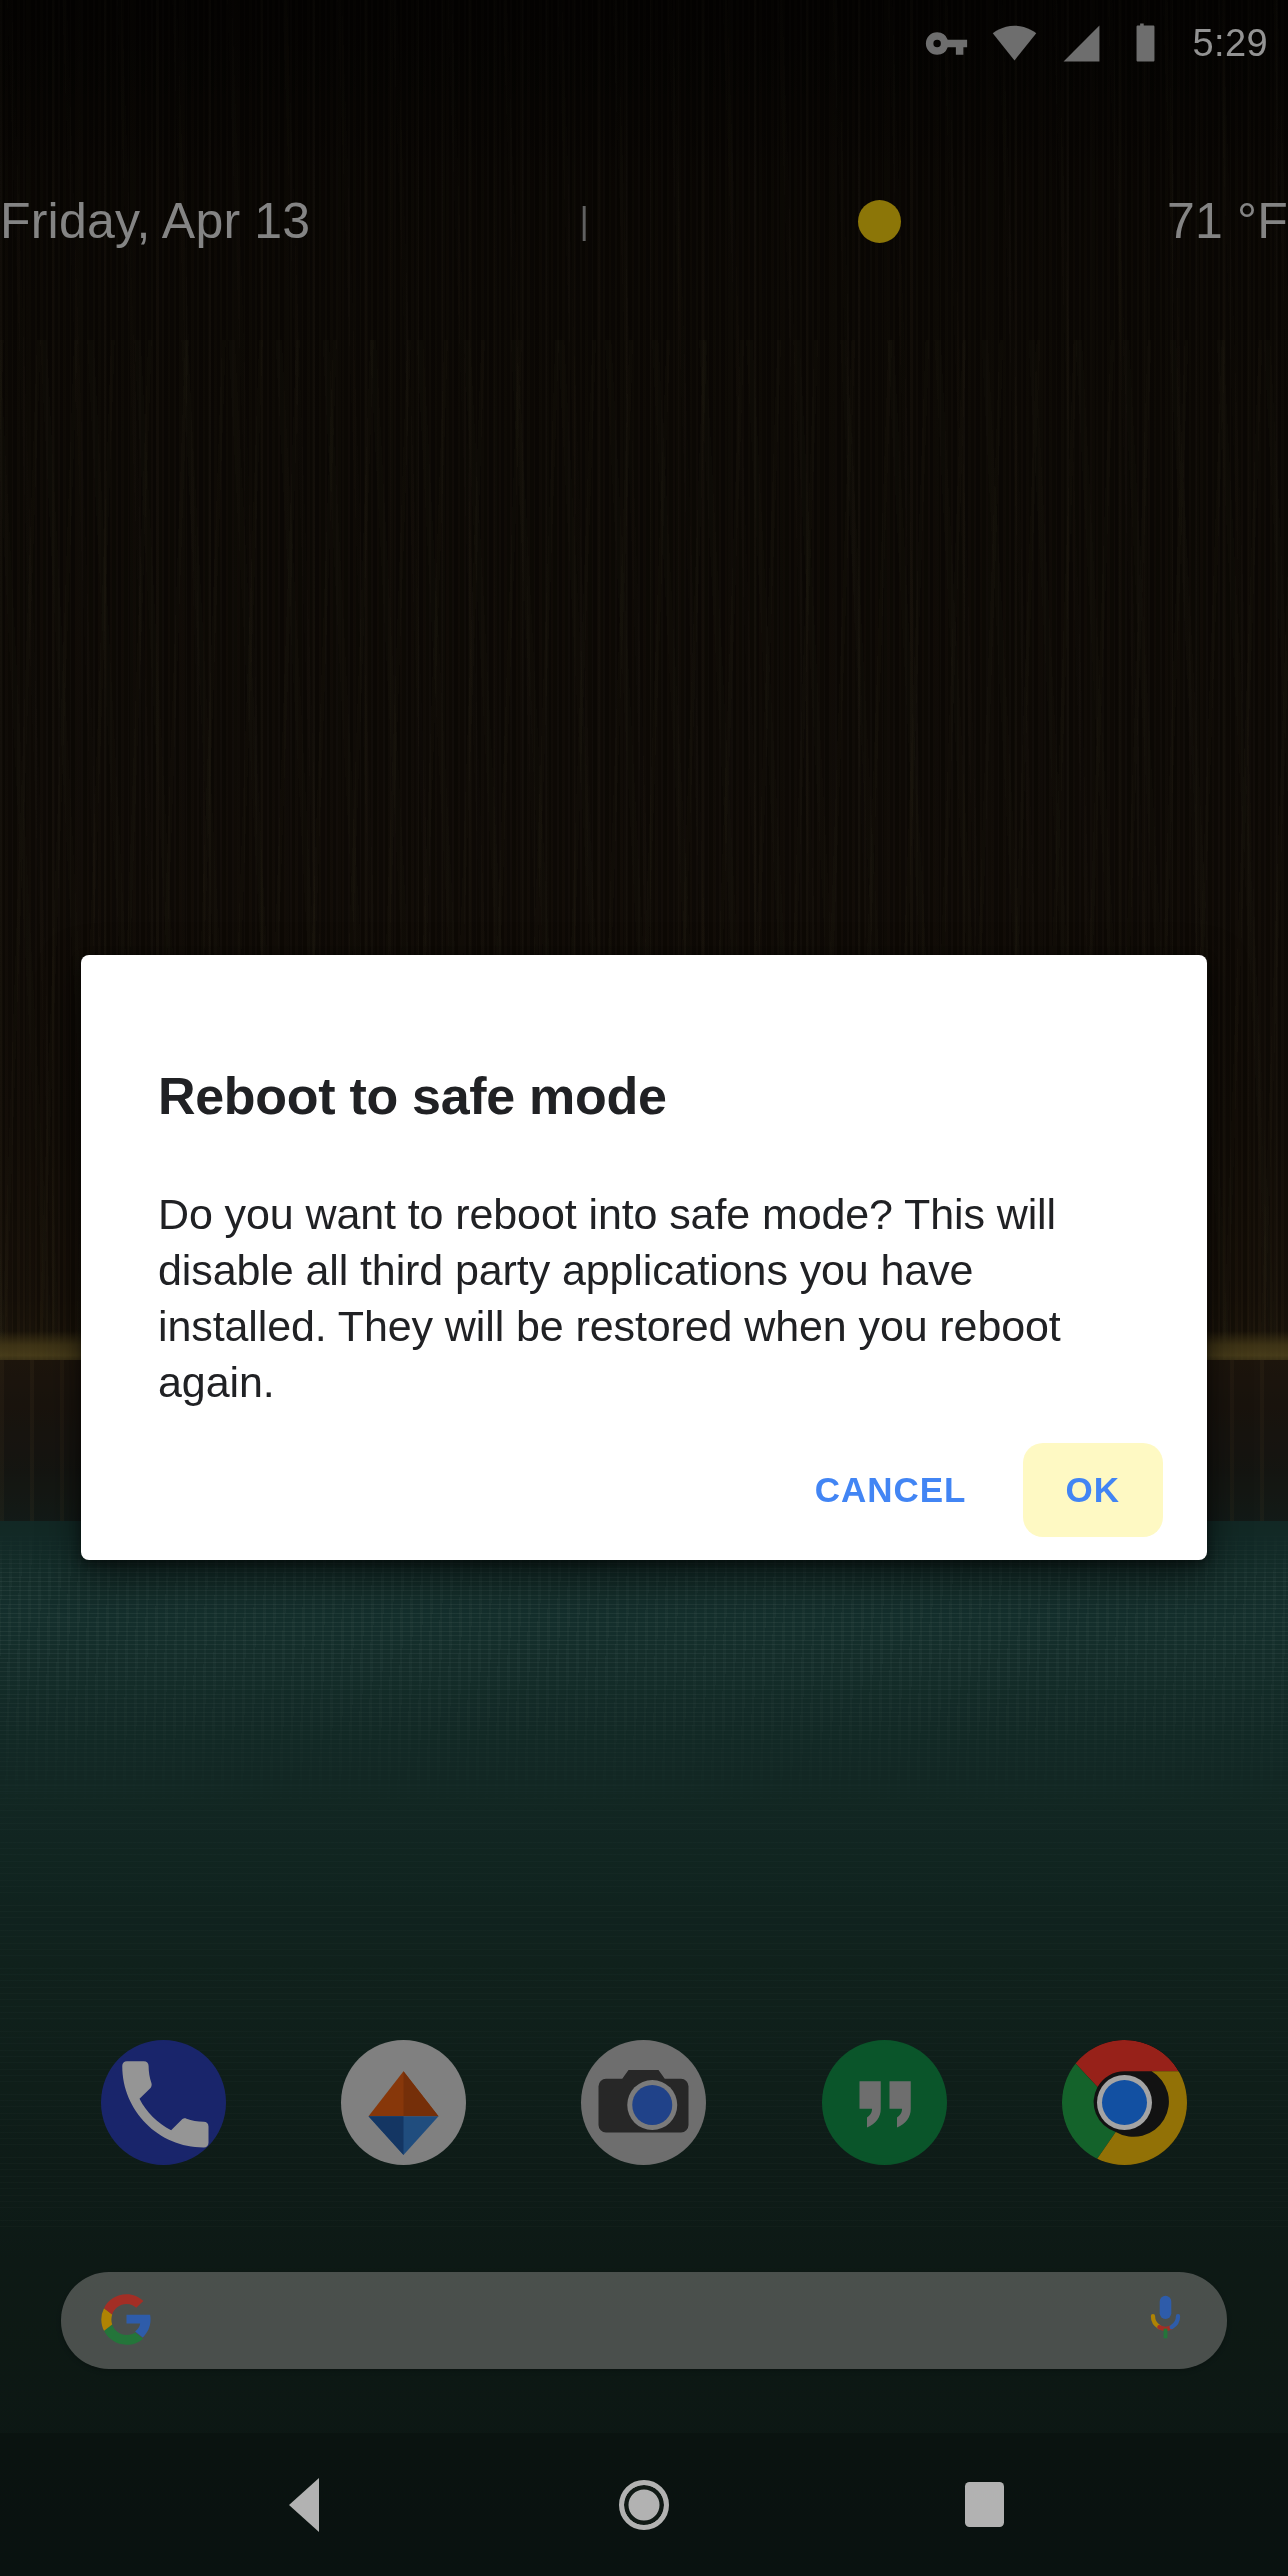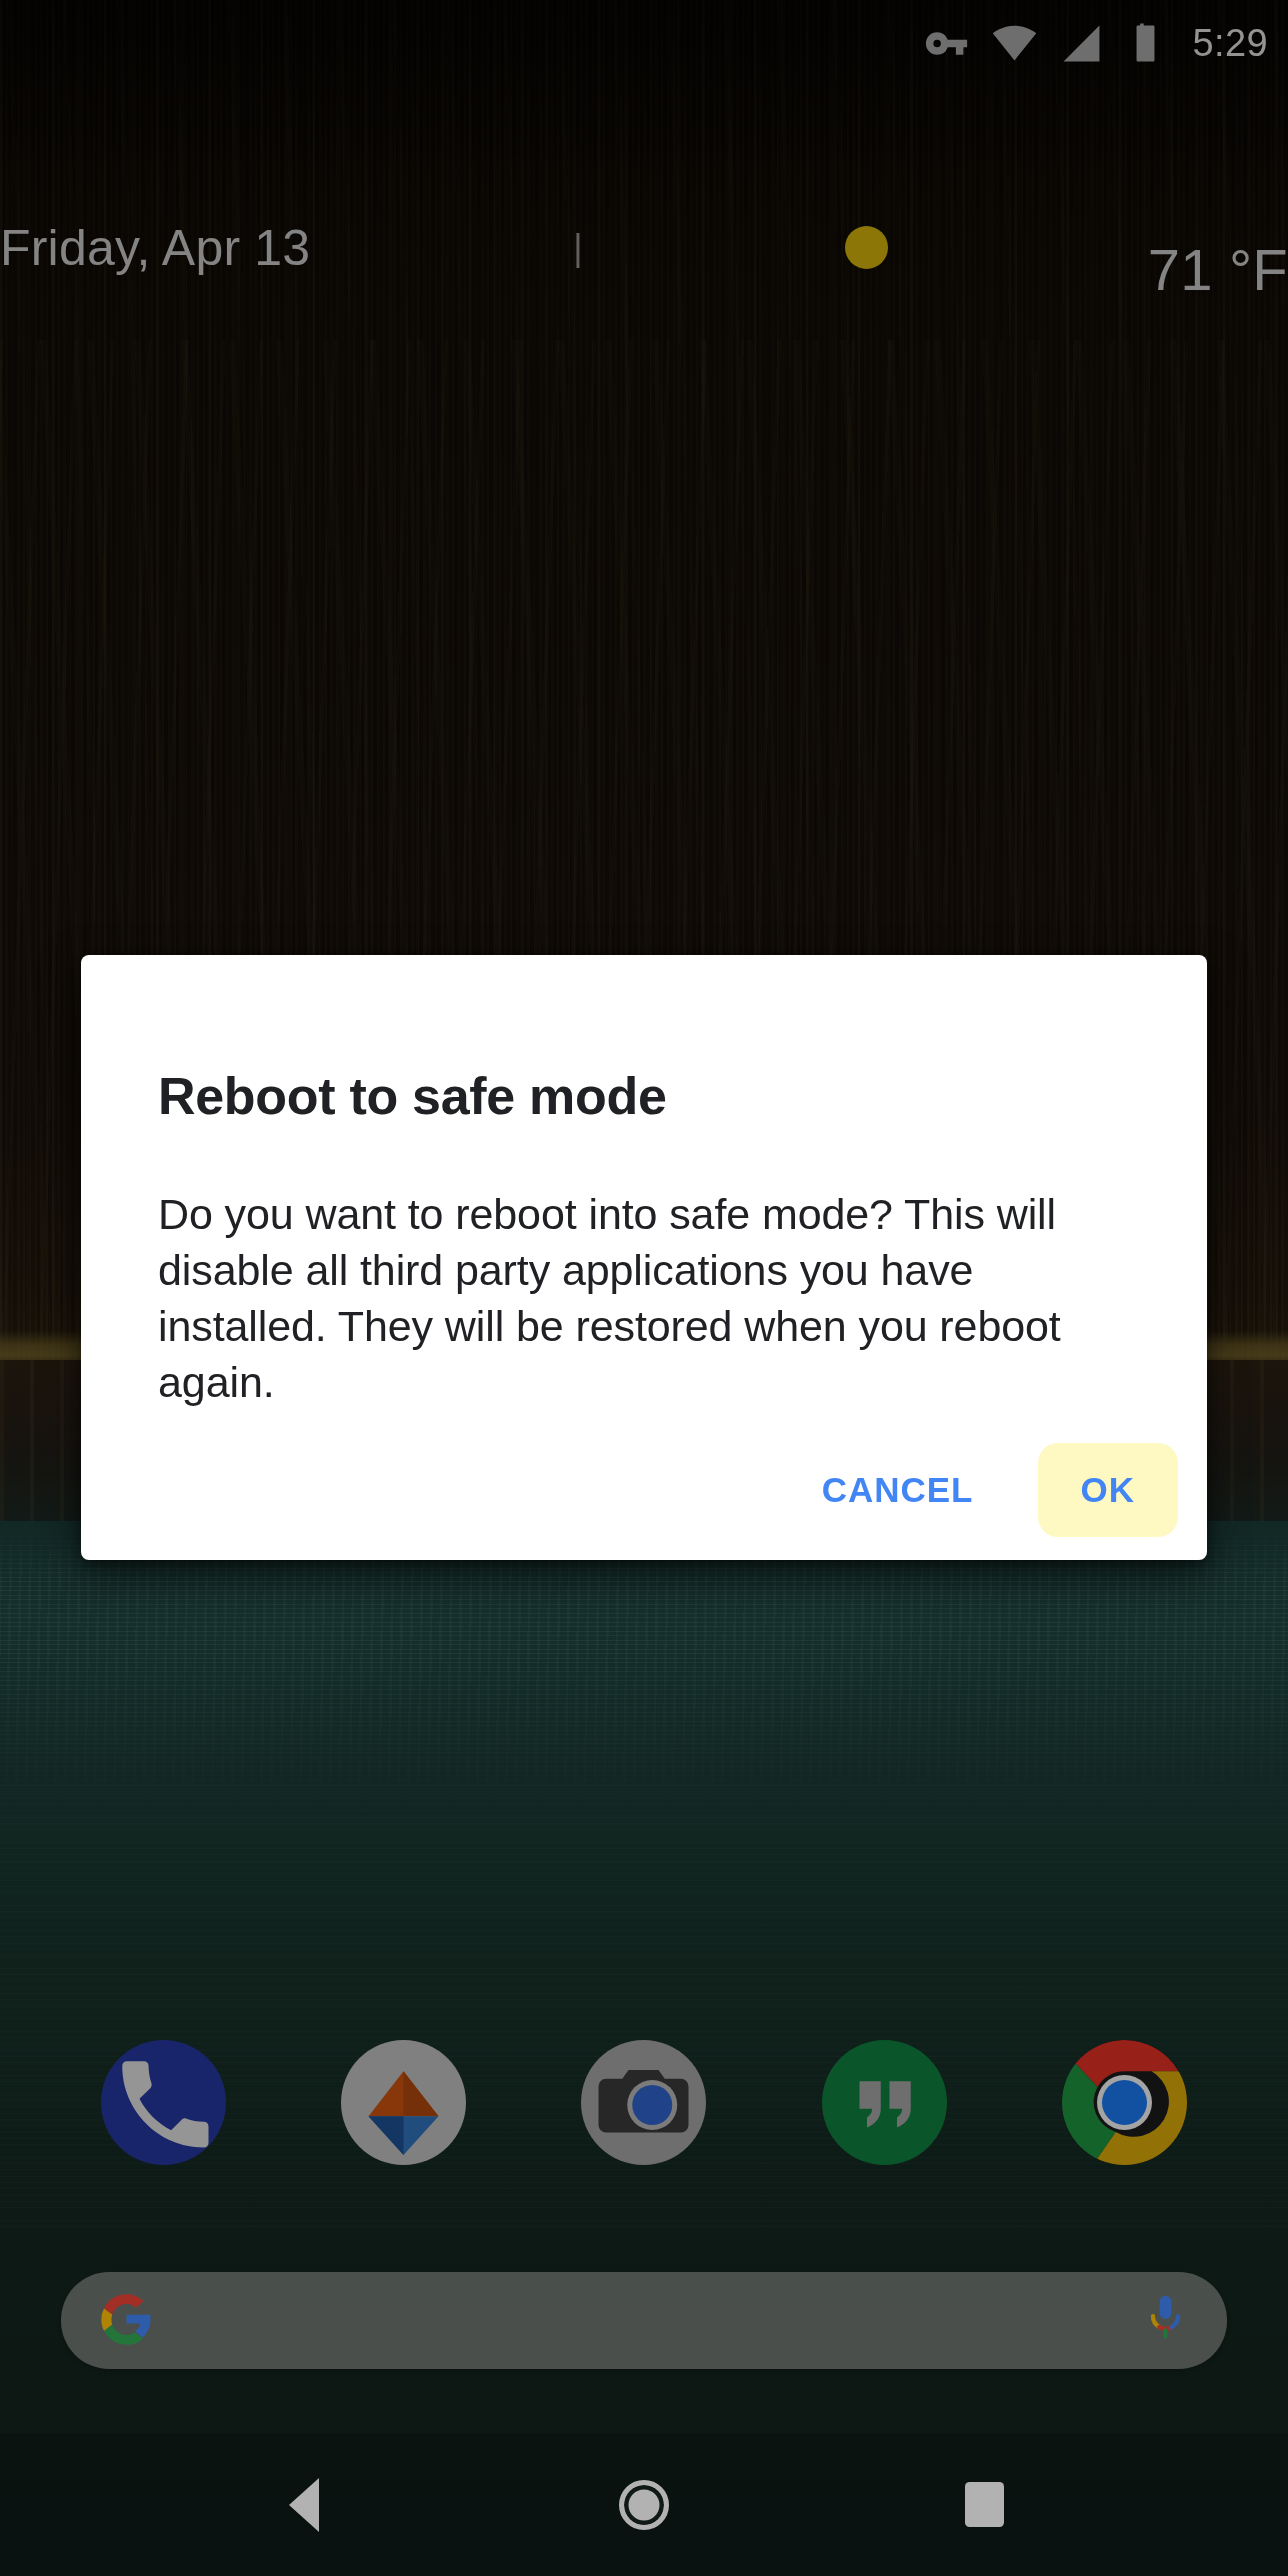--- a/index.html
+++ b/index.html
@@ -97,21 +97,21 @@
 
   
   .datewidget {
     position:absolute; left:0; top:192px; width:1288px;
     display:flex; align-items:center; justify-content:space-between;
     gap:0;
   }
   .dw-date { color:#bdbdbd; font-size:50px; letter-spacing:0.2px; font-weight:400; }
   .dw-sep  { color:#8c8c8c; font-size:36px; margin:0 23px; }
   .dw-sun  { width:43px; height:43px; border-radius:50%; background:#c9a90c; margin-right:19.7px; flex:0 0 auto; }
-  .dw-temp { color:#bdbdbd; font-size:58px; letter-spacing:0.2px;margin-top:44px; }
+  .dw-temp { color:#bdbdbd; font-size:50px; letter-spacing:0.2px; }
 
   
   .scrim { position:absolute; inset:0; background:rgba(0,0,0,0.30); }
 
   
   .dialog {
     position:absolute; left:81px; top:955px; width:1126px; height:605px;
     background:#ffffff; border-radius:8px;
     box-shadow:0 14.3px 39px rgba(0,0,0,0.55), 0 3.6px 10.7px rgba(0,0,0,0.4);
     overflow:hidden;
@@ -120,22 +120,22 @@
     position:absolute; left:77px; top:113px; right:63px;
     color:#202124; font-size:52px; font-weight:700; letter-spacing:-0.3px;
     line-height:1.1;
   }
   .dlg-body {
     position:absolute; left:77px; top:232px; width:984px;
     color:#202124; font-size:43px; font-weight:400; line-height:1.30;
     letter-spacing:-0.1px;
   }
   .dlg-actions {
-    position:absolute; right:29px; bottom:23px;
-    display:flex; align-items:center; gap:12px;
+    position:absolute; right:44px; bottom:23px;
+    display:flex; align-items:center; gap:4px;
   }
   .btn {
     background:transparent; border:none; outline:none;
     color:#4285f4; font-family:"Liberation Sans", sans-serif;
     font-size:35px; font-weight:700; letter-spacing:1px;
     padding:27px 27px; cursor:pointer; border-radius:4.5px;
   }
   .btn-ok { background:#fef9c3; padding:27px 43px; margin-left:25px;border-radius:20px; }
 
   

